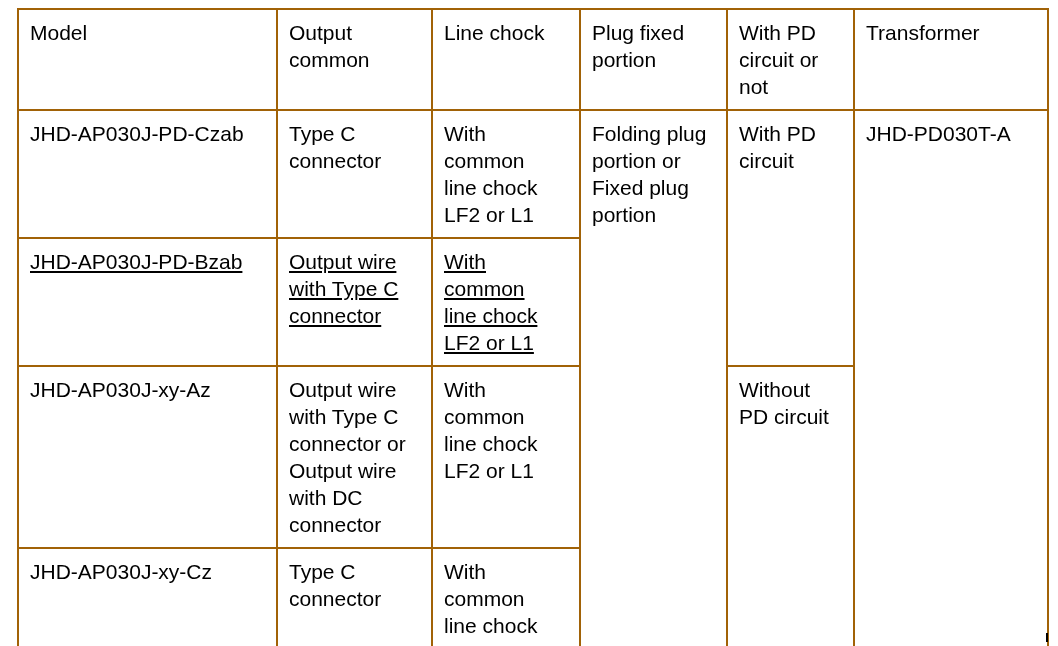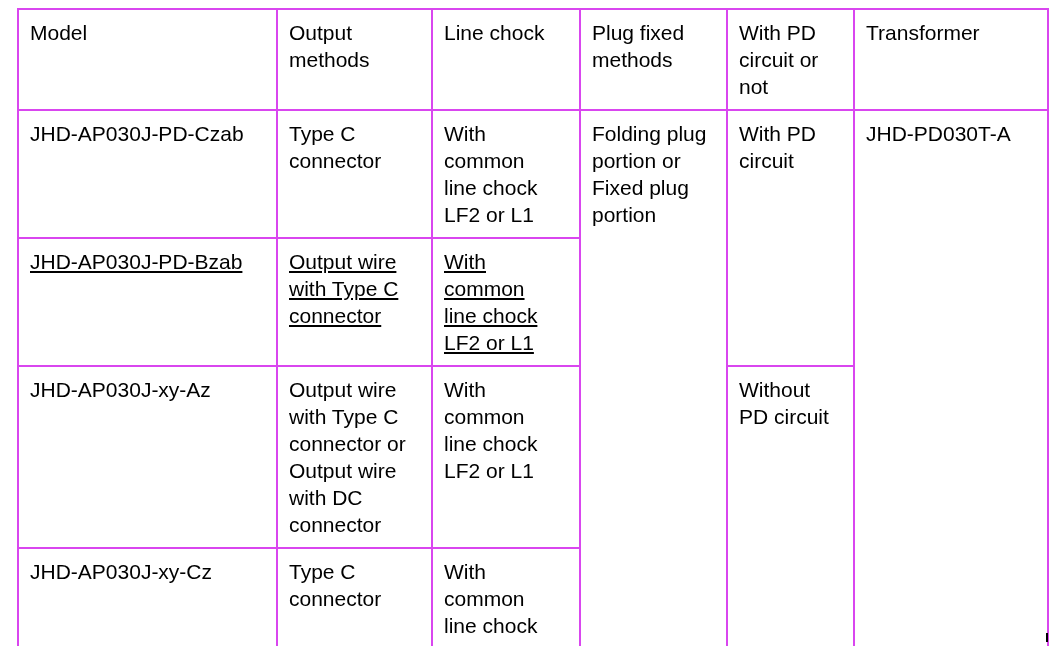--- a/index.html
+++ b/index.html
@@ -20,21 +20,21 @@
     left: 17px;
     top: 8px;
     width: 1030px;
     border-collapse: collapse;
     table-layout: fixed;
     border: 2px solid #000000;
     border-bottom: 4px solid #000000;
   }
   table.spec-table th,
   table.spec-table td {
-    border: 2px solid #d946ef;
+    border: 2px solid #a16207;
     vertical-align: top;
     text-align: left;
     padding: 9px 11px;
     font-size: 21px;
     line-height: 27px;
     font-weight: 400;
     white-space: pre-line;
     overflow: hidden;
   }
   tr.row-header  { height: 90px;  }
@@ -60,24 +60,24 @@
     <col style="width:155px">
     <col style="width:148px">
     <col style="width:147px">
     <col style="width:127px">
     <col style="width:194px">
   </colgroup>
   <tbody>
     <tr class="row-header">
       <th>Model</th>
       <th>Output
-methods</th>
+common</th>
       <th>Line chock</th>
       <th>Plug fixed
-methods</th>
+portion</th>
       <th>With PD
 circuit or
 not</th>
       <th>Transformer</th>
     </tr>
 
     <tr class="row-body-1">
       <td>JHD-AP030J-PD-Czab</td>
       <td>Type C
 connector</td>

